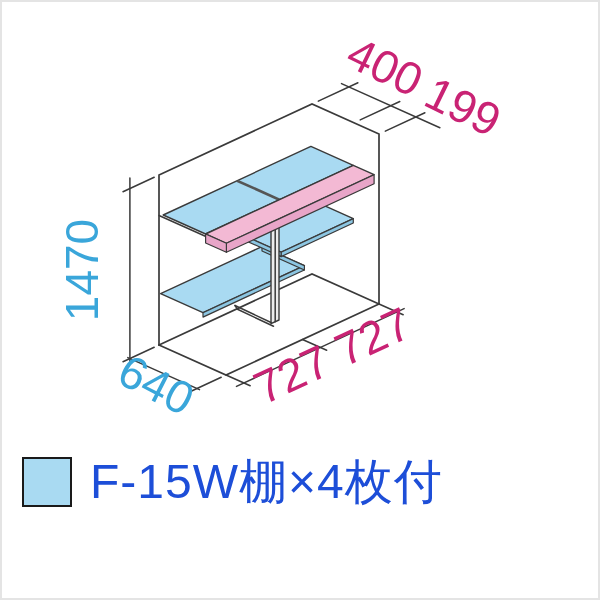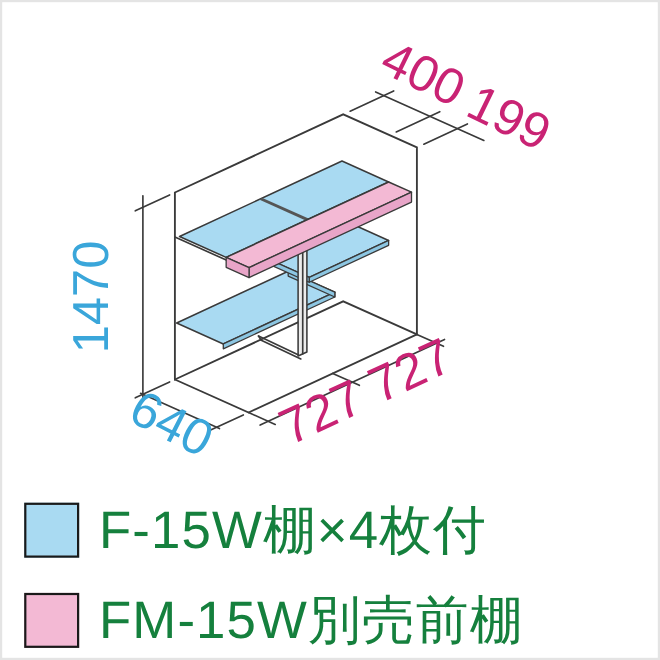--- a/index.html
+++ b/index.html
@@ -17,21 +17,21 @@
   .shelf-pink-lip{fill:#e8a5c8;stroke:#3a3a3a;stroke-width:1.2;stroke-linejoin:round;}
   .divider{fill:#555555;stroke:none;}
   .post{fill:#ececec;stroke:#3a3a3a;stroke-width:1.4;stroke-linejoin:round;}
   .dim-text-blue{fill:#3aa6da;font-size:46px;font-weight:400;}
   .dim-text-magenta{fill:#c92374;font-size:46px;font-weight:400;}
   .legend{position:absolute;left:20px;top:448px;}
   .legend-row{display:flex;align-items:center;margin-bottom:18px;}
   .swatch{width:46px;height:46px;border:2.5px solid #1a1a1a;flex:0 0 auto;}
   .swatch-blue{background:#a9daf2;}
   .swatch-pink{background:#f3b9d4;}
-  .legend-label{margin-left:18px;font-size:48px;color:#15803d;letter-spacing:1px;white-space:nowrap;}
+  .legend-label{margin-left:18px;font-size:48px;color:#1d4ed8;letter-spacing:1px;white-space:nowrap;}
 </style>
 </head>
 <body>
 
 <div id="stage">
 
   <svg id="drawing" viewBox="0 0 600 600" xmlns="http://www.w3.org/2000/svg">
 
     <g>
       <path class="thin" d="M152.2,175.2 L121,189.7"></path>
@@ -103,19 +103,15 @@
     <text class="dim-text-magenta" text-anchor="middle" transform="translate(376,79) rotate(26)">400</text>
 
     <text class="dim-text-magenta" text-anchor="middle" transform="translate(454,119) rotate(26)">199</text>
   </svg>
 
   <div class="legend">
     <div class="legend-row">
       <div class="swatch swatch-blue"></div>
       <div class="legend-label">F-15W棚×4枚付</div>
     </div>
-    <div class="legend-row">
-      <div class="swatch swatch-pink"></div>
-      <div class="legend-label">FM-15W別売前棚</div>
-    </div>
   </div>
 
 </div>
 
 </body></html>

